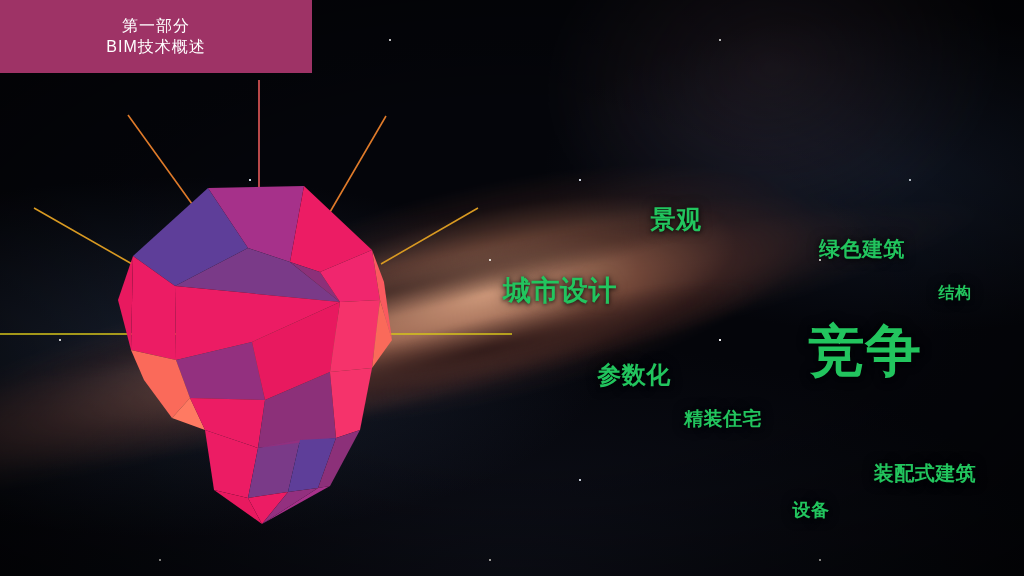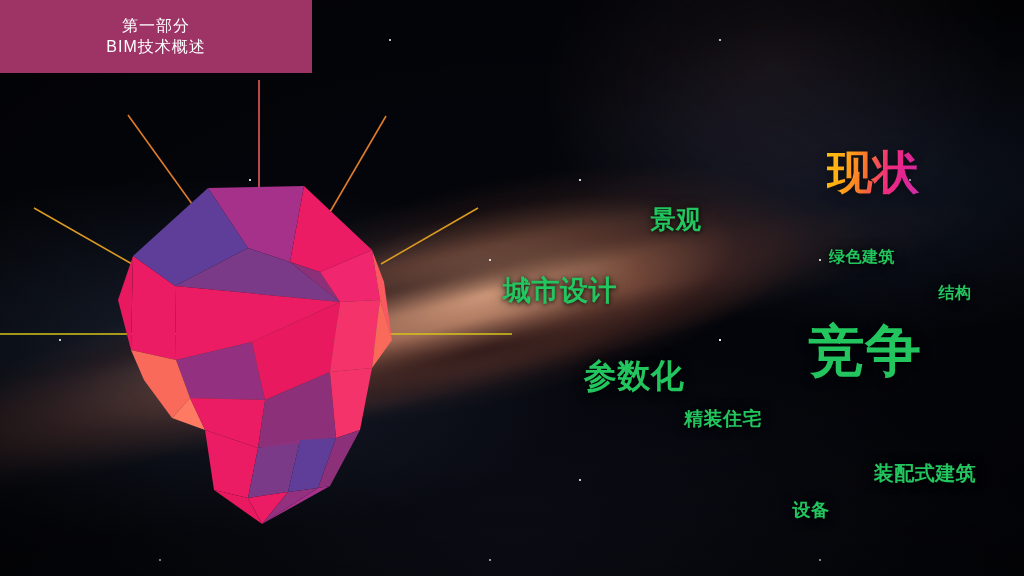--- a/index.html
+++ b/index.html
@@ -177,27 +177,26 @@
       <polygon points="300,440 336,438 318,488 288,492" fill="#5e3e99"></polygon>
       <polygon points="336,438 360,430 330,486 318,488" fill="#8c3079"></polygon>
       <polygon points="214,490 248,498 262,524" fill="#e8195f"></polygon>
       <polygon points="248,498 288,492 262,524" fill="#ec1c64"></polygon>
       <polygon points="288,492 318,488 262,524" fill="#93307f"></polygon>
       <polygon points="318,488 330,486 262,524" fill="#a6318a"></polygon>
     </g>
   </svg>
 
   <div id="wordcloud">
-      <div class="word gradient" style="left: 873px; top: 172px; font-size: 46px;">现状</div>
       <div class="word" style="left: 676px; top: 219px; font-size: 25px;">景观</div>
-      <div class="word" style="left: 862px; top: 257px; font-size: 16px;">绿色建筑</div>
+      <div class="word" style="left: 862px; top: 248px; font-size: 21px;">绿色建筑</div>
       <div class="word" style="left: 955px; top: 293px; font-size: 16px;">结构</div>
       <div class="word" style="left: 560px; top: 291px; font-size: 28px;">城市设计</div>
       <div class="word" style="left: 865px; top: 351px; font-size: 56px;">竞争</div>
-      <div class="word" style="left: 634px; top: 375px; font-size: 33px;">参数化</div>
+      <div class="word" style="left: 634px; top: 375px; font-size: 24px;">参数化</div>
       <div class="word" style="left: 723px; top: 418px; font-size: 19px;">精装住宅</div>
       <div class="word" style="left: 925px; top: 473px; font-size: 20px;">装配式建筑</div>
       <div class="word" style="left: 811px; top: 510px; font-size: 18px;">设备</div>
     </div>
 
   <div id="title-banner" style="background: rgb(158, 51, 102); color: rgb(255, 255, 255); align-items: center;">
     <div class="line">第一部分</div>
     <div class="line">BIM技术概述</div>
   </div>
 

